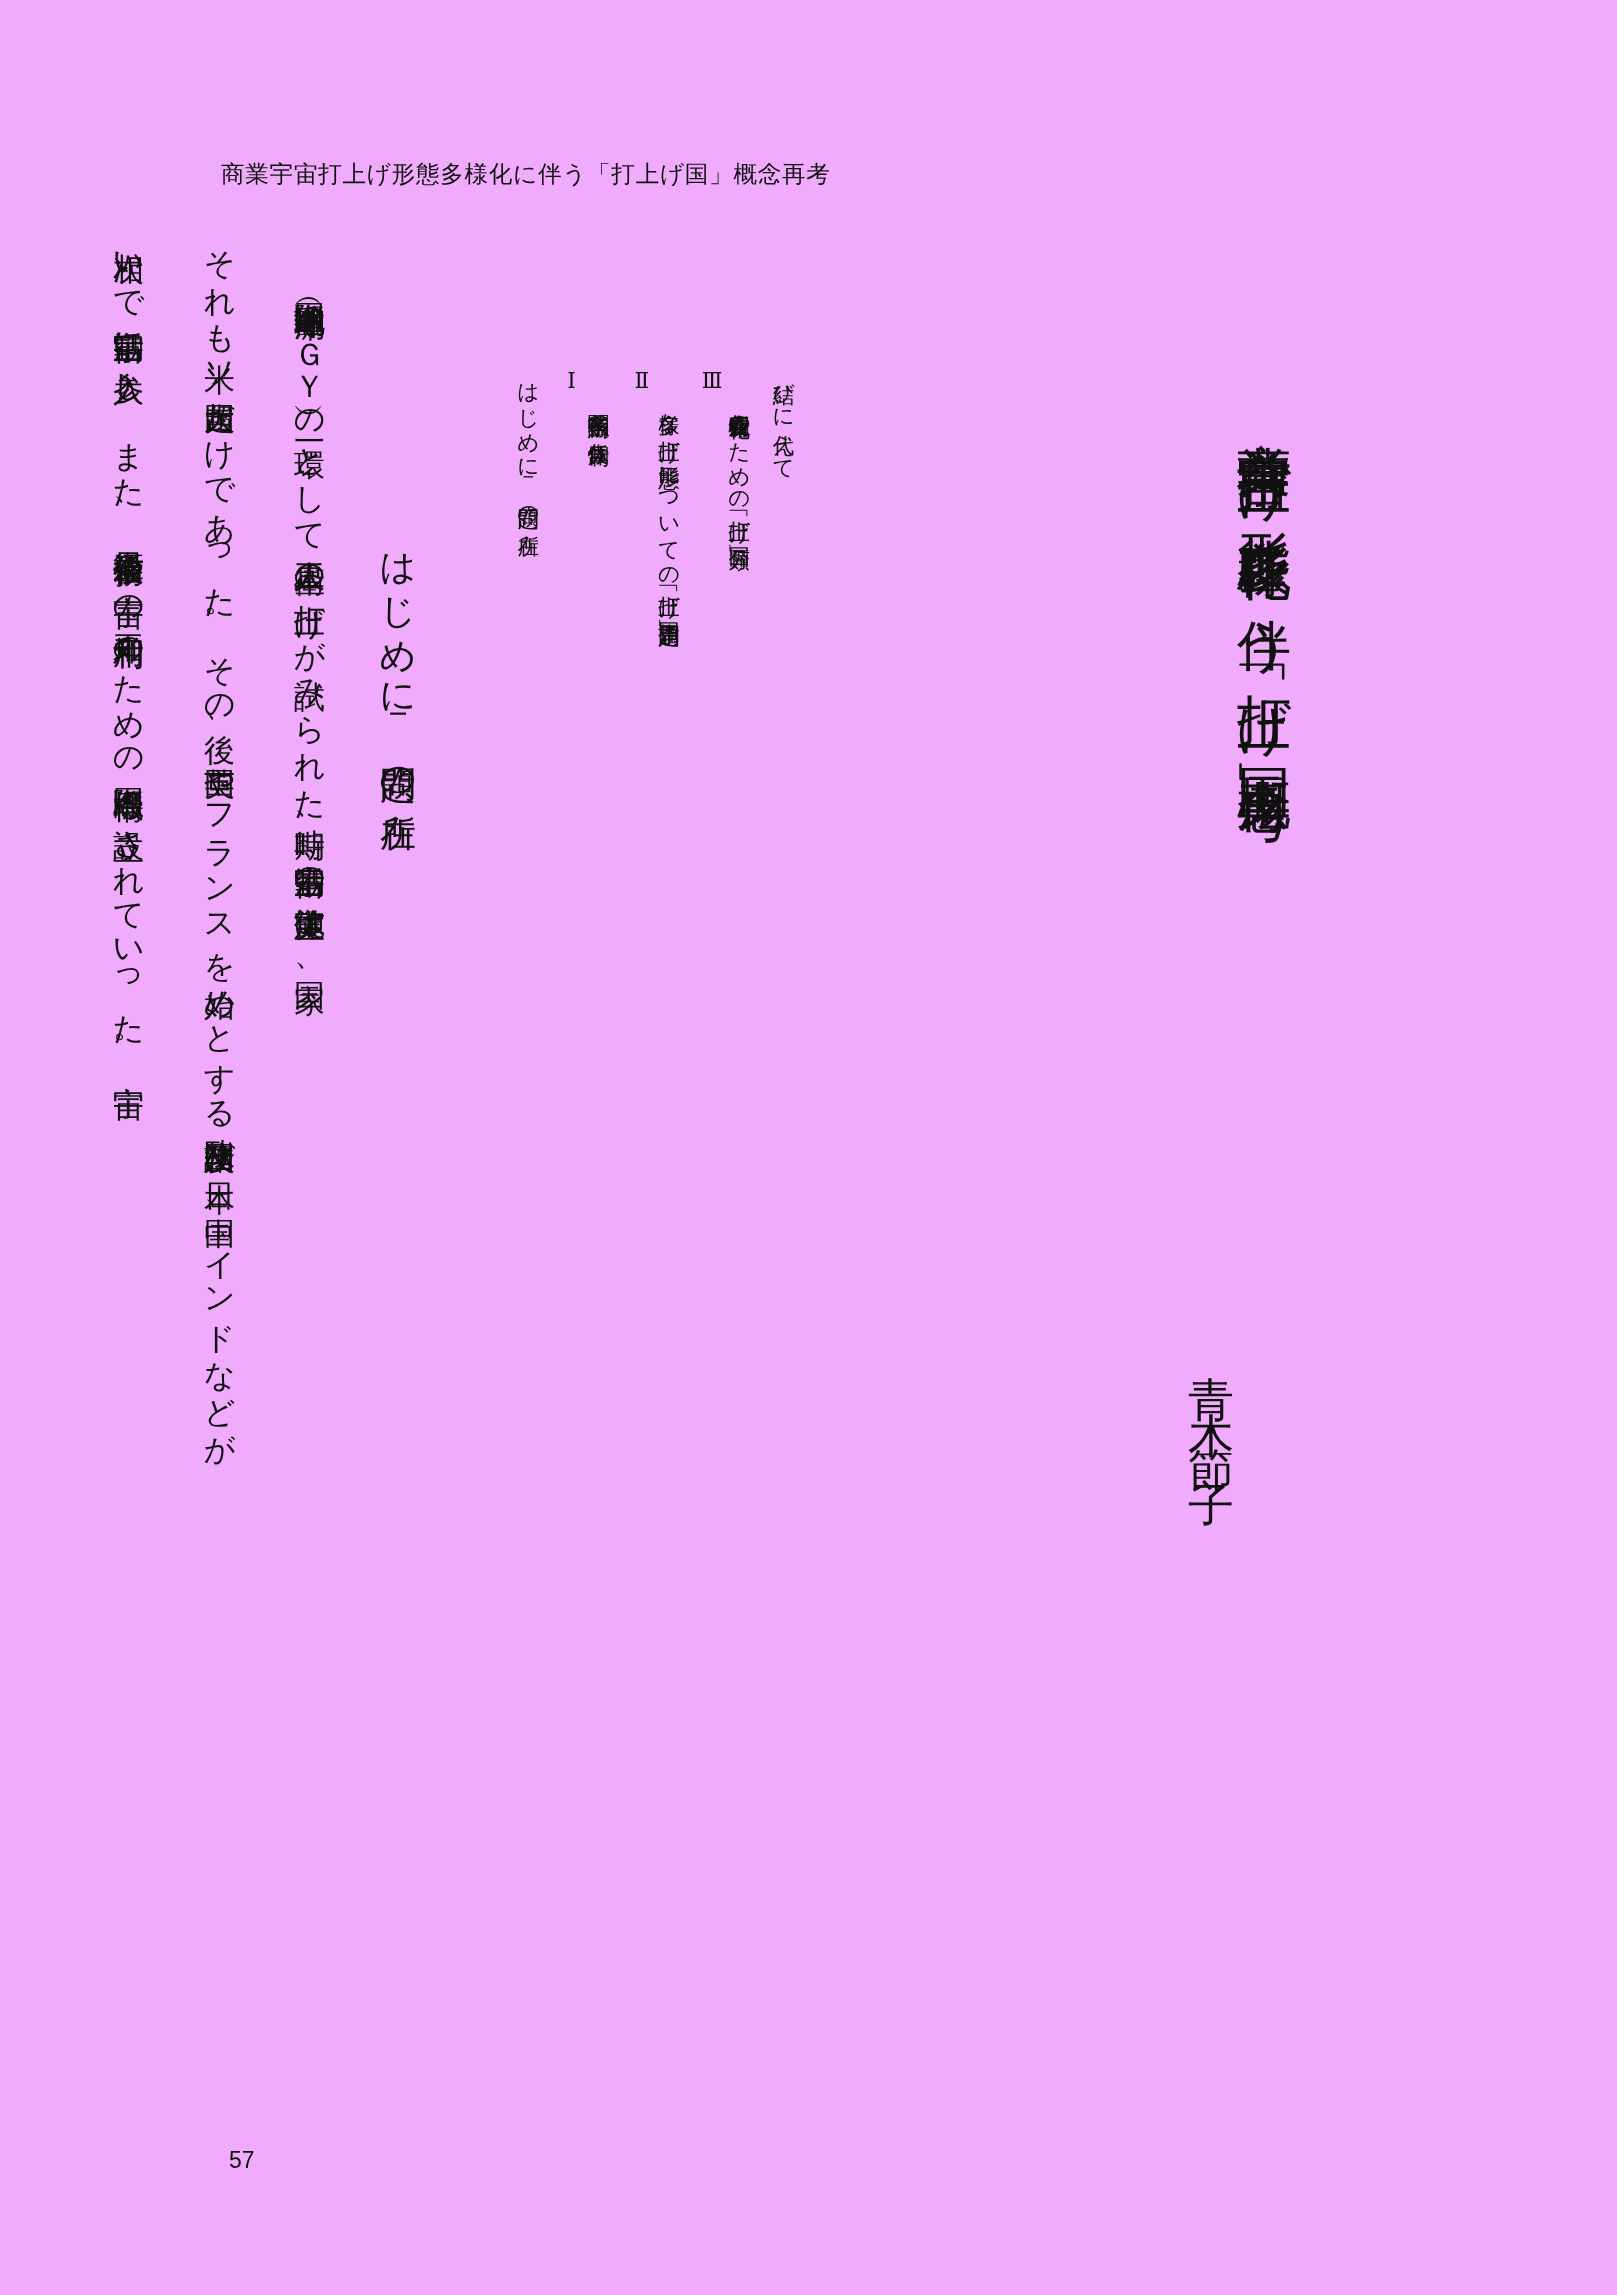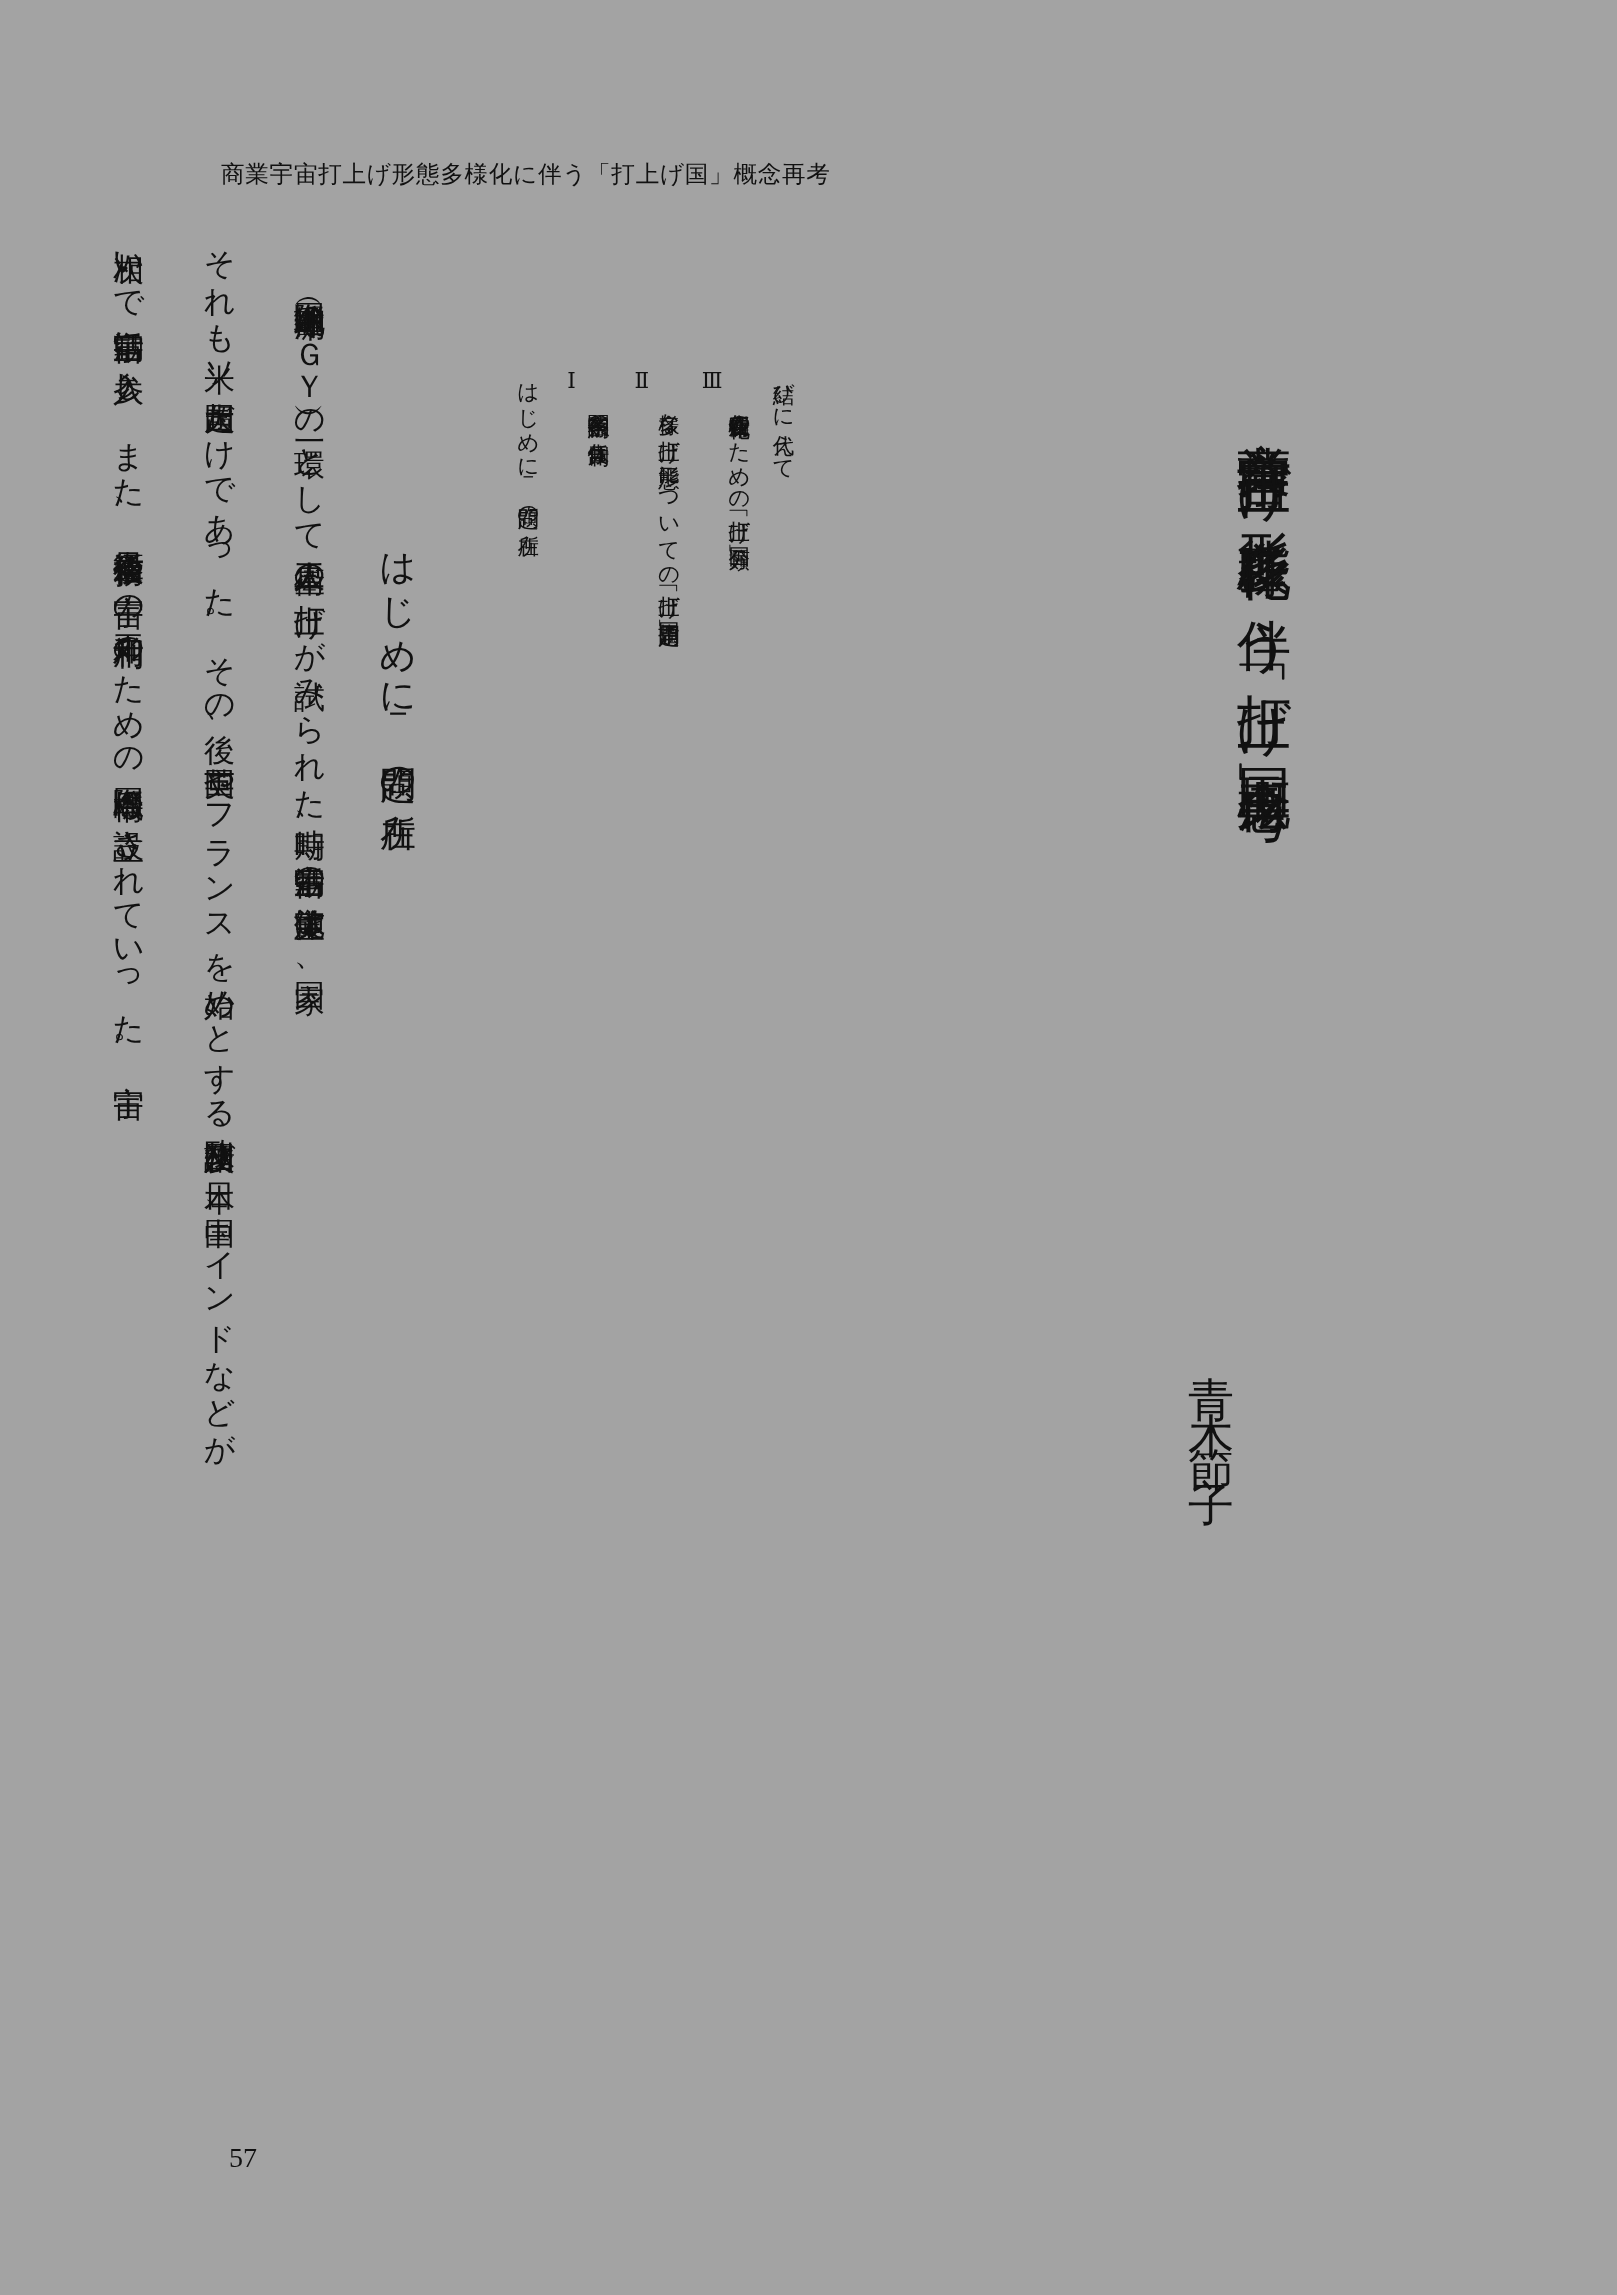--- a/index.html
+++ b/index.html
@@ -8,21 +8,21 @@
     background: #ffffff;
   }
   body {
     font-family: "Liberation Serif", "DejaVu Serif", serif;
     color: #111111;
   }
   .page {
     position: relative;
     width: 1617px;
     height: 2295px;
-    background: #a3a3a3;
+    background: #f0abfc;
     overflow: hidden;
   }
 
   
   .running-head {
     position: absolute;
     top: 158px;
     left: 221px;
     font-size: 23.6px;
     letter-spacing: 0.7px;
@@ -142,22 +142,22 @@
     top: 229px;
     right: 1472px;
     height: 1860px;
   }
 
   
   .page-number {
     position: absolute;
     bottom: 121px;
     left: 229px;
-    font-size: 28px;
-    font-family: Liberation Serif, serif;
+    font-size: 23px;
+    font-family: Liberation Sans, sans-serif;
   }
 </style>
 </head>
 <body>
 
 <div class="page">
 
   <div class="running-head">商業宇宙打上げ形態多様化に伴う「打上げ国」概念再考</div>
 
   <div class="title-block">

